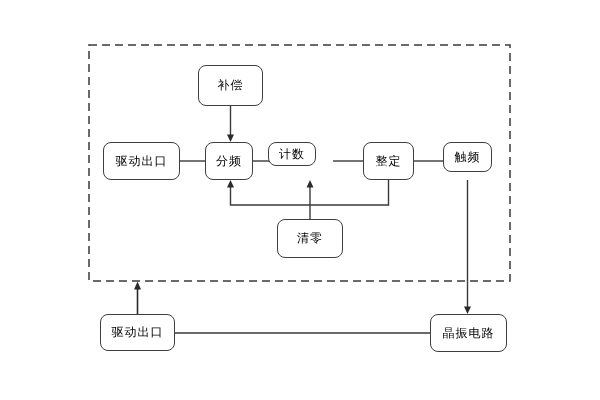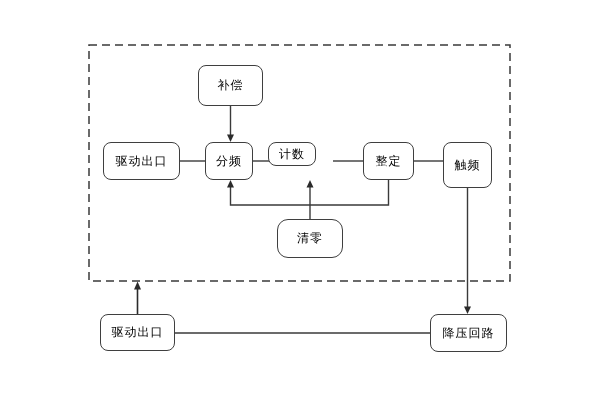--- a/index.html
+++ b/index.html
@@ -35,22 +35,22 @@
     color: #000000;
     letter-spacing: 1px;
     z-index: 2;
   }
   
   .n-buchang   { left:198px; top:65px;  width:65px; height:41px; }
   .n-jingzhen  { left:103px; top:142px; width:77px; height:38px; }
   .n-fenpin    { left:205px; top:142px; width:48px; height:38px; }
   .n-jishu     { left:268px; top:142px; width:48px; height:24px; }
   .n-zhengding { left:363px; top:142px; width:51px; height:38px;text-align:center; }
-  .n-chupin    { left:443px; top:142px; width:49px; height:46px; }
-  .n-qingling  { left:277px; top:219px; width:66px; height:39px;border-radius:11px; }
+  .n-chupin    { left:443px; top:142px; width:49px; height:30px; }
+  .n-qingling  { left:277px; top:219px; width:66px; height:39px; }
   .n-jiangya   { left:100px; top:314px; width:75px; height:37px; }
   .n-qudong    { left:430px; top:314px; width:77px; height:38px; }
 </style>
 </head>
 <body>
 
 <div class="canvas">
 
   <svg class="wires" viewBox="0 0 600 400" xmlns="http://www.w3.org/2000/svg">
 
@@ -108,16 +108,16 @@
 
   <div class="node n-qingling">
     <span>清零</span>
   </div>
 
   <div class="node n-jiangya">
     <span>驱动出口</span>
   </div>
 
   <div class="node n-qudong">
-    <span>降压回路</span>
+    <span>晶振电路</span>
   </div>
 
 </div>
 
 </body></html>

